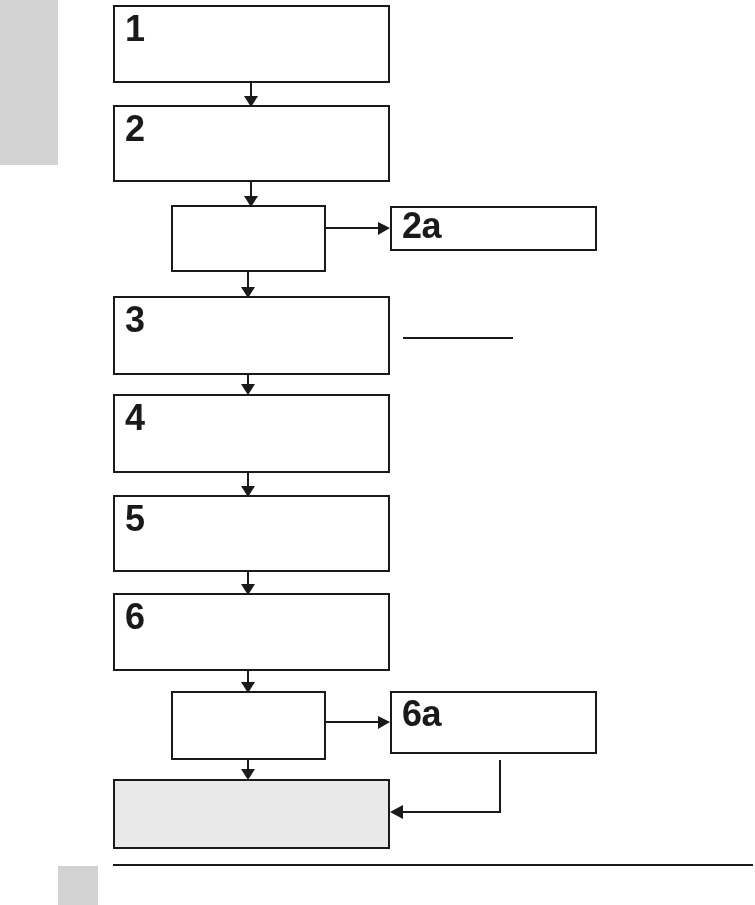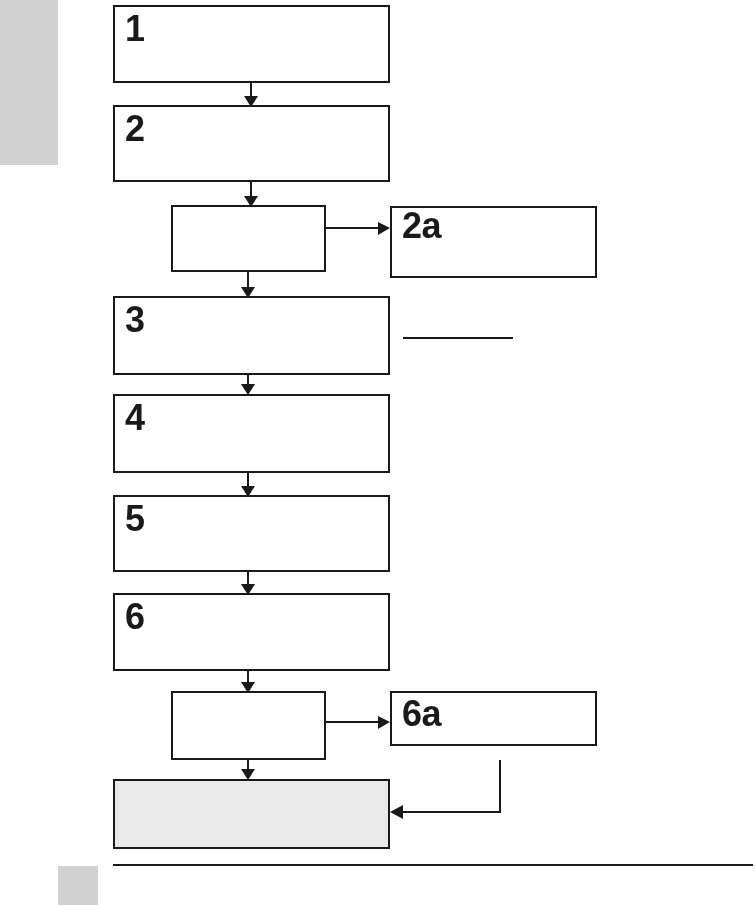--- a/index.html
+++ b/index.html
@@ -77,21 +77,21 @@
   </div>
 
   <div class="node" style="left:113px; top:105px; width:277px; height:77px;">
     <span class="node-label">2</span>
   </div>
 
   <div class="node" style="left:171px; top:205px; width:155px; height:67px;">
     <span class="node-label"></span>
   </div>
 
-  <div class="node" style="left:390px; top:206px; width:207px; height:72px;">
+  <div class="node" style="left:390px; top:206px; width:207px; height:45px;">
     <span class="node-label" style="top:0px;">2a</span>
   </div>
 
   <div class="node" style="left:113px; top:296px; width:277px; height:79px;">
     <span class="node-label">3</span>
   </div>
 
   <div class="rule hline" style="left:403px; top:337px; width:110px;"></div>
 
   <div class="node" style="left:113px; top:394px; width:277px; height:79px;">
@@ -103,21 +103,21 @@
   </div>
 
   <div class="node" style="left:113px; top:593px; width:277px; height:78px;">
     <span class="node-label">6</span>
   </div>
 
   <div class="node" style="left:171px; top:691px; width:155px; height:69px;">
     <span class="node-label"></span>
   </div>
 
-  <div class="node" style="left:390px; top:691px; width:207px; height:55px;">
+  <div class="node" style="left:390px; top:691px; width:207px; height:63px;">
     <span class="node-label" style="top:3px;">6a</span>
   </div>
 
   <div class="node shaded" style="left:113px; top:779px; width:277px; height:70px;">
     <span class="node-label"></span>
   </div>
 
   <svg class="connector" style="left:0px; top:0px;" width="755" height="905">
 
     <line x1="251" y1="83" x2="251" y2="96"></line>

